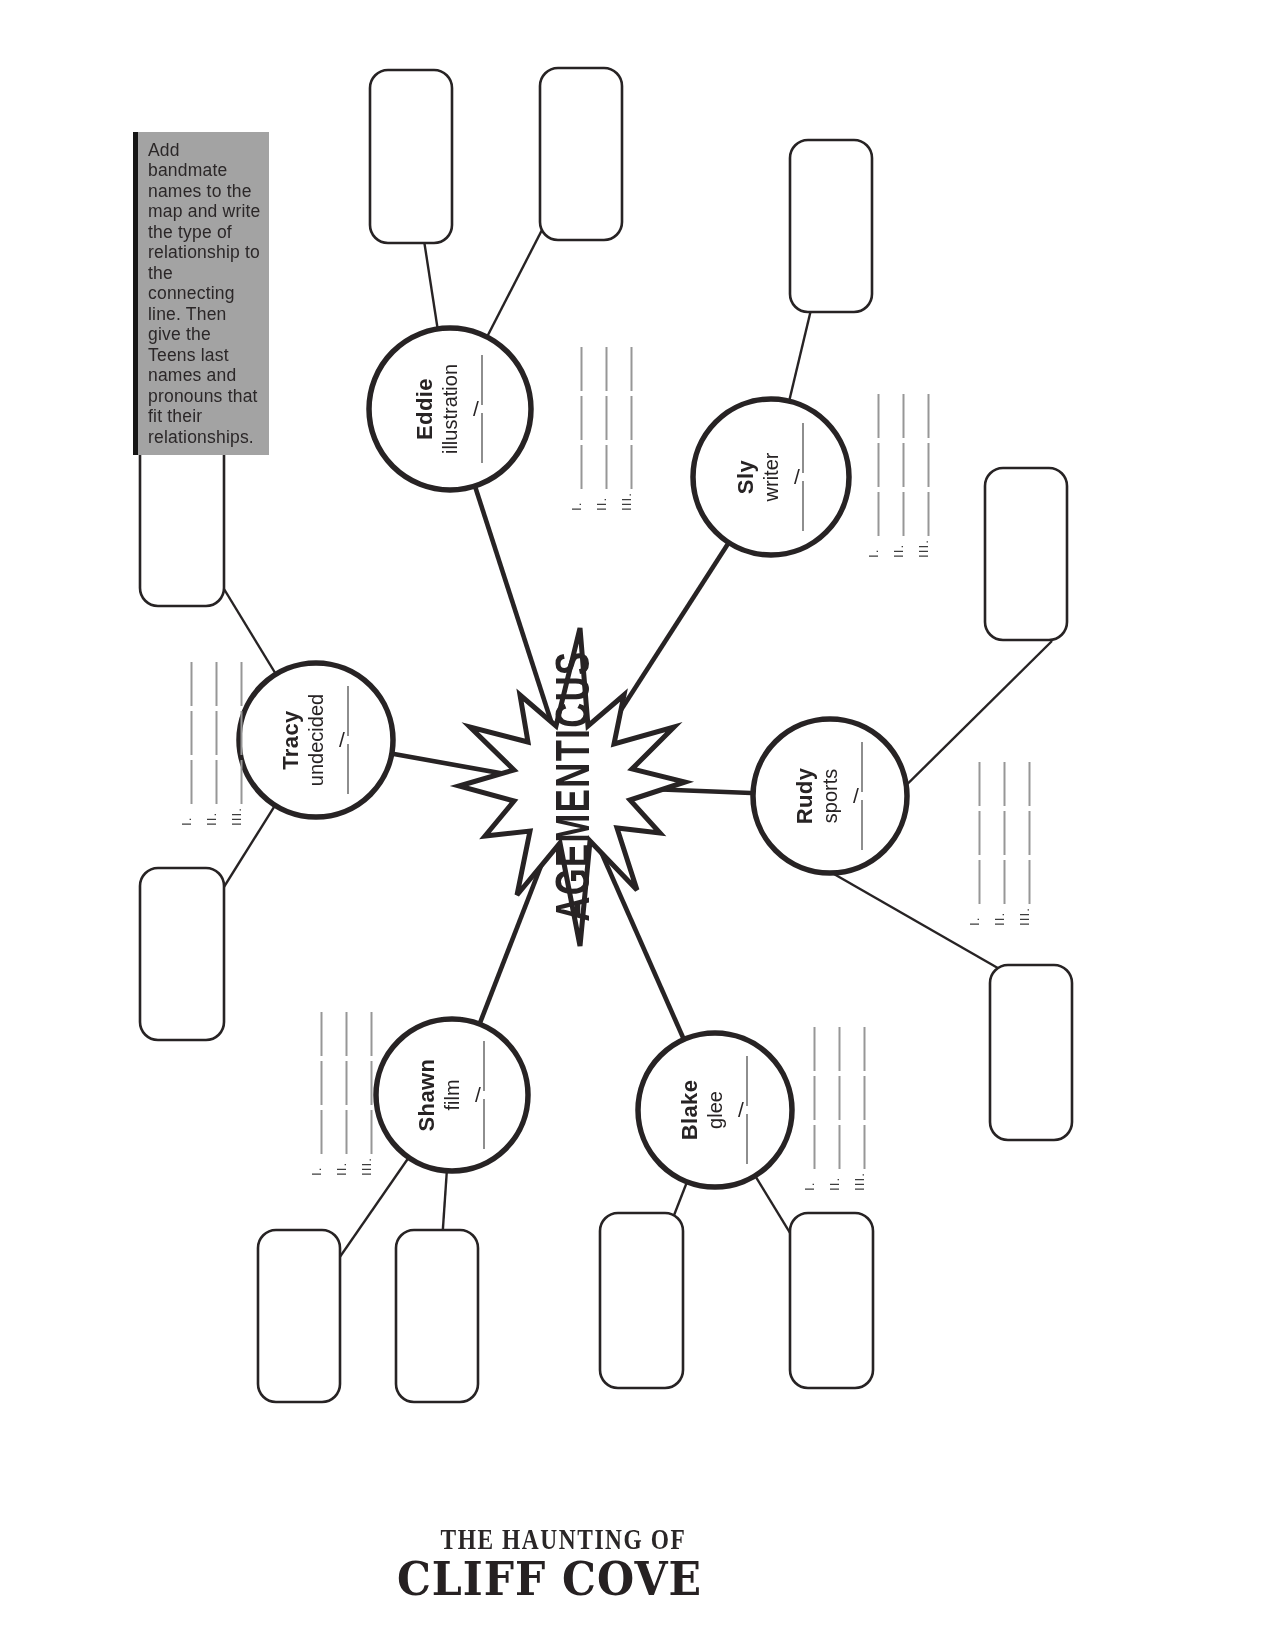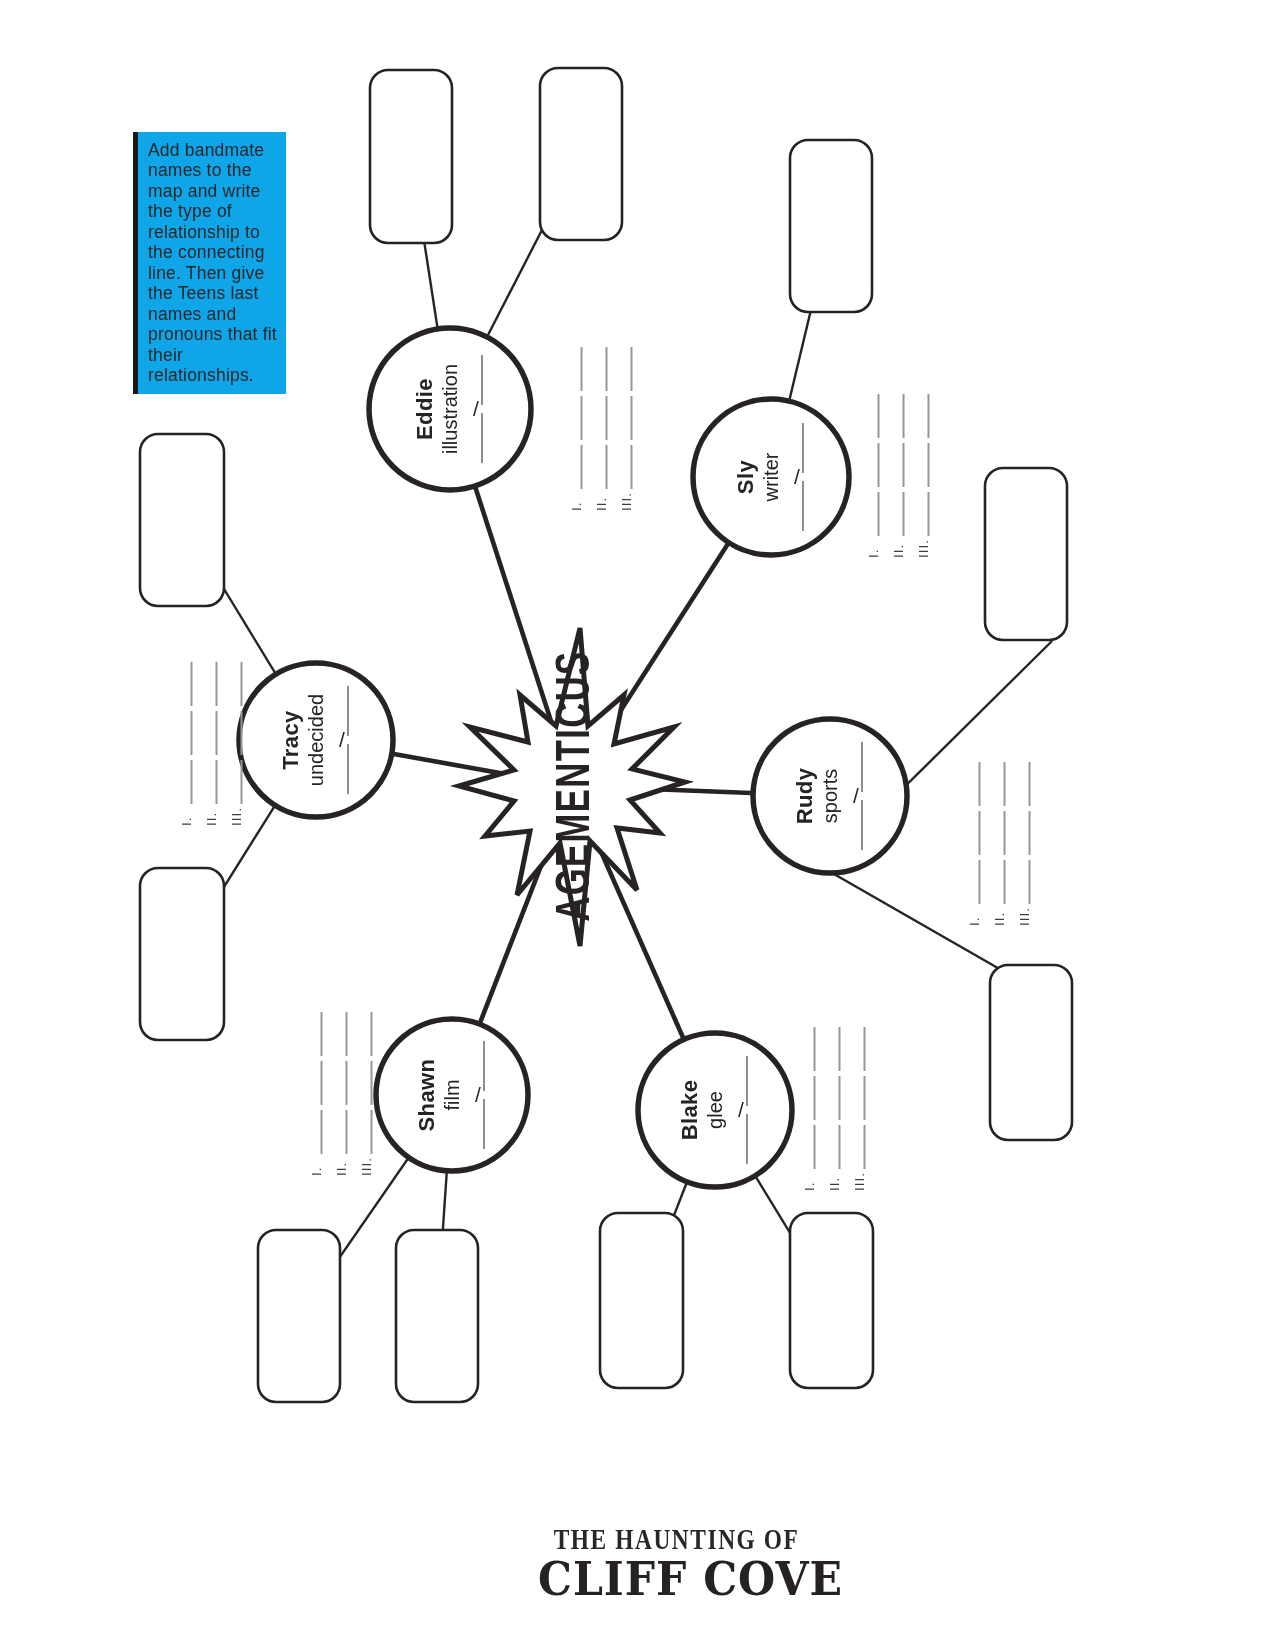--- a/index.html
+++ b/index.html
@@ -1,22 +1,22 @@
 <!DOCTYPE html>
 <html><head>
 <meta charset="utf-8">
 <style>
   html,body{margin:0;padding:0;background:#ffffff;}
   .page{position:relative;width:1275px;height:1650px;background:#fff;
         font-family:"Liberation Sans",sans-serif;color:#272324;overflow:hidden;}
   svg.art{position:absolute;left:0;top:0;width:1275px;height:1650px;}
 
   
-  .instructions{position:absolute;left:133px;top:132px;width:153px;box-sizing:border-box;
-    background:#0ea5e9;border-left:5px solid #161616;padding:8px 6px 8px 10px;
+  .instructions{position:absolute;left:133px;top:132px;width:136px;box-sizing:border-box;
+    background:#a3a3a3;border-left:5px solid #161616;padding:8px 6px 8px 10px;
     font-size:17.5px;line-height:1.17;letter-spacing:.2px;color:#2b2728;}
 
   
   .center-label{position:absolute;left:572px;top:786px;white-space:nowrap;
     transform:translate(-50%,-50%) rotate(-90deg) scaleX(.72);
     font-size:48px;font-weight:bold;letter-spacing:2px;color:#272324;}
 
   
   .char{position:absolute;width:176px;text-align:center;
     transform:translate(-50%,-50%) rotate(-90deg);}
@@ -27,21 +27,21 @@
   .slash{display:inline-block;transform:rotate(90deg);font-size:21px;margin:0 1px;vertical-align:middle;}
 
   
   .numset{position:absolute;width:172px;
     transform:translate(-50%,-50%) rotate(-90deg);}
   .numrow{height:25px;line-height:25px;white-space:nowrap;}
   .rn{display:inline-block;width:22px;font-size:13.5px;letter-spacing:1px;color:#3d3d3d;}
   .nseg{display:inline-block;width:44px;height:10px;border-bottom:2px solid #979797;margin-right:5px;vertical-align:middle;}
 
   
-  .footer{position:absolute;left:620px;top:1524px;transform:translateX(-50%);text-align:right;width:460px;}
+  .footer{position:absolute;left:620px;top:1524px;transform:translateX(-50%);text-align:left;width:460px;}
   .f1{font-family:"Liberation Serif",serif;font-weight:bold;font-size:30px;line-height:30px;
       letter-spacing:2px;transform:scaleX(.78);color:#2a2627;}
   .f2{font-family:"DejaVu Serif",serif;font-weight:bold;font-size:44px;line-height:48px;
       letter-spacing:1px;transform:scale(.97,1.06);margin-top:1px;color:#262122;}
 </style>
 </head>
 <body>
 
 <div class="page">
 

